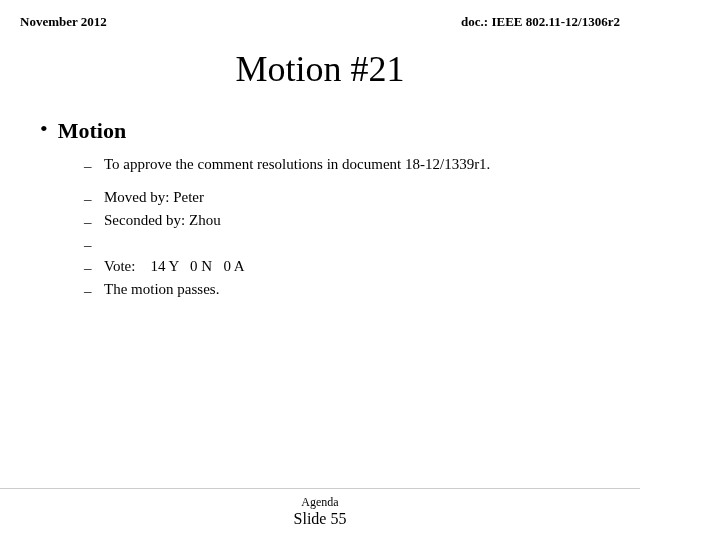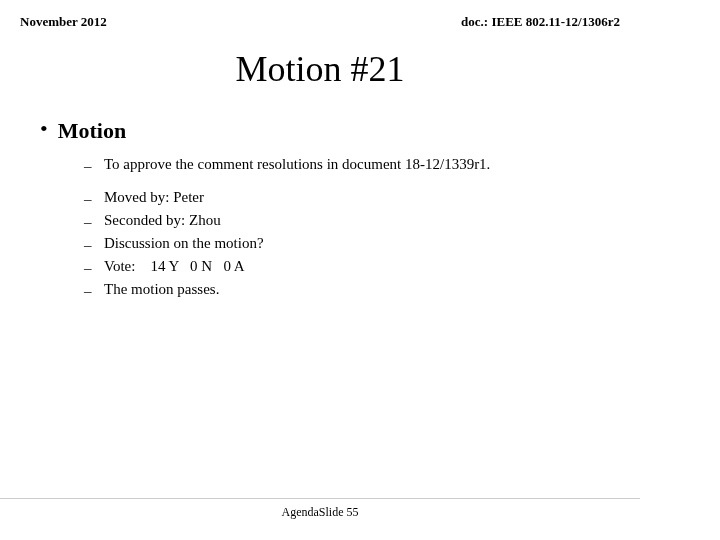--- a/index.html
+++ b/index.html
@@ -105,31 +105,32 @@
     }
 
     .footer {
       position: absolute;
       bottom: 12px;
       left: 0;
       right: 0;
       display: flex;
       justify-content: center;
       align-items: center;
-      padding: 8px 20px;
+      padding: 0 20px;
       border-top: 1px solid #ccc;
       padding-top: 6px;
+      flex-direction: column;
     }
 
     .footer-left {
       font-size: 12px;
     }
 
     .footer-center {
-      font-size: 12px;
+      font-size: 16px;
     }
 
     .footer-right {
       font-size: 12px;
     }
   </style>
 </head>
 <body>
 
 <div class="slide">
@@ -161,21 +162,20 @@
         <span class="sub-text">Moved by: Peter</span>
       </div>
 
       <div class="sub-item">
         <span class="dash">–</span>
         <span class="sub-text">Seconded by: Zhou</span>
       </div>
 
       <div class="sub-item">
         <span class="dash">–</span>
-        <span class="sub-text">Discussion on the motion?</span>
       </div>
 
       <div class="sub-item">
         <span class="dash">–</span>
         <span class="sub-text">Vote:&nbsp;&nbsp;&nbsp; 14 Y &nbsp; 0 N &nbsp; 0 A</span>
       </div>
 
       <div class="sub-item">
         <span class="dash">–</span>
         <span class="sub-text bold">The motion passes.</span>

